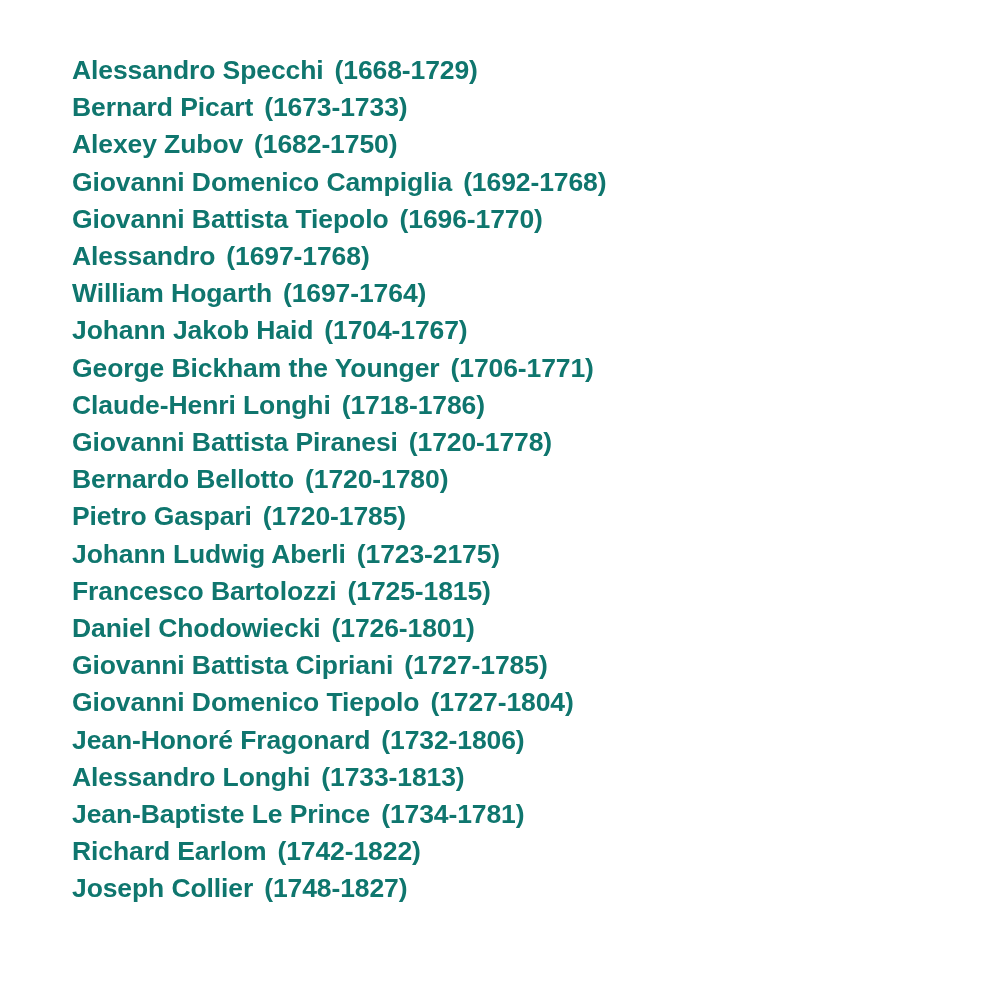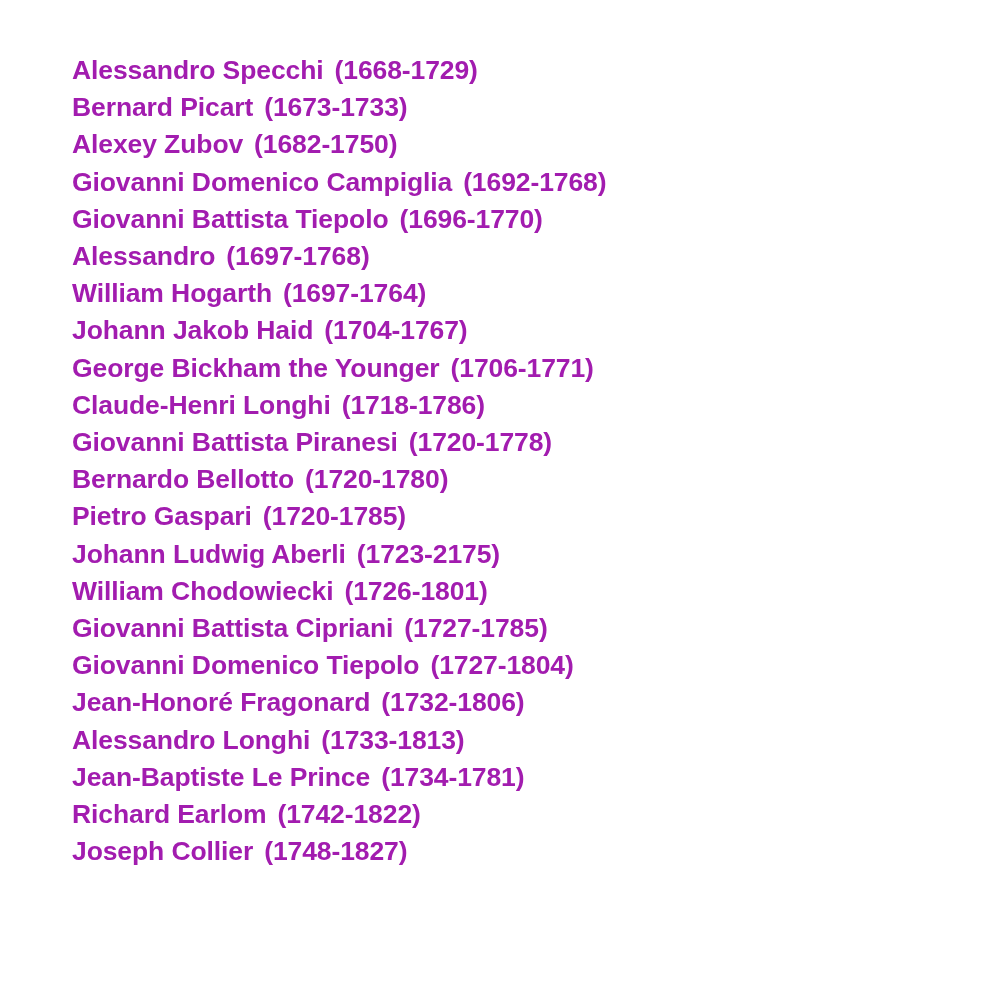--- a/index.html
+++ b/index.html
@@ -22,21 +22,21 @@
     padding: 52px 40px 0 72px;
   }
   .artist-list {
     list-style: none;
     margin: 0;
     padding: 0;
   }
   .artist-row {
     font-size: 26.5px;
     font-weight: bold;
-    color: #a21caf;
+    color: #0f766e;
     line-height: 37.2px;
     letter-spacing: -0.1px;
     white-space: nowrap;
   }
   .artist-name {
     display: inline;
   }
   .artist-dates {
     display: inline;
     margin-left: 11px;
@@ -54,21 +54,22 @@
       <li class="artist-row"><span class="artist-name">Giovanni Battista Tiepolo</span><span class="artist-dates">(1696-1770)</span></li>
       <li class="artist-row"><span class="artist-name">Alessandro</span><span class="artist-dates">(1697-1768)</span></li>
       <li class="artist-row"><span class="artist-name">William Hogarth</span><span class="artist-dates">(1697-1764)</span></li>
       <li class="artist-row"><span class="artist-name">Johann Jakob Haid</span><span class="artist-dates">(1704-1767)</span></li>
       <li class="artist-row"><span class="artist-name">George Bickham the Younger</span><span class="artist-dates">(1706-1771)</span></li>
       <li class="artist-row"><span class="artist-name">Claude-Henri Longhi</span><span class="artist-dates">(1718-1786)</span></li>
       <li class="artist-row"><span class="artist-name">Giovanni Battista Piranesi</span><span class="artist-dates">(1720-1778)</span></li>
       <li class="artist-row"><span class="artist-name">Bernardo Bellotto</span><span class="artist-dates">(1720-1780)</span></li>
       <li class="artist-row"><span class="artist-name">Pietro Gaspari</span><span class="artist-dates">(1720-1785)</span></li>
       <li class="artist-row"><span class="artist-name">Johann Ludwig Aberli</span><span class="artist-dates">(1723-2175)</span></li>
-      <li class="artist-row"><span class="artist-name">William Chodowiecki</span><span class="artist-dates">(1726-1801)</span></li>
+      <li class="artist-row"><span class="artist-name">Francesco Bartolozzi</span><span class="artist-dates">(1725-1815)</span></li>
+      <li class="artist-row"><span class="artist-name">Daniel Chodowiecki</span><span class="artist-dates">(1726-1801)</span></li>
       <li class="artist-row"><span class="artist-name">Giovanni Battista Cipriani</span><span class="artist-dates">(1727-1785)</span></li>
       <li class="artist-row"><span class="artist-name">Giovanni Domenico Tiepolo</span><span class="artist-dates">(1727-1804)</span></li>
       <li class="artist-row"><span class="artist-name">Jean-Honoré Fragonard</span><span class="artist-dates">(1732-1806)</span></li>
       <li class="artist-row"><span class="artist-name">Alessandro Longhi</span><span class="artist-dates">(1733-1813)</span></li>
       <li class="artist-row"><span class="artist-name">Jean-Baptiste Le Prince</span><span class="artist-dates">(1734-1781)</span></li>
       <li class="artist-row"><span class="artist-name">Richard Earlom</span><span class="artist-dates">(1742-1822)</span></li>
       <li class="artist-row"><span class="artist-name">Joseph Collier</span><span class="artist-dates">(1748-1827)</span></li>
     </ul>
 </div>
 

